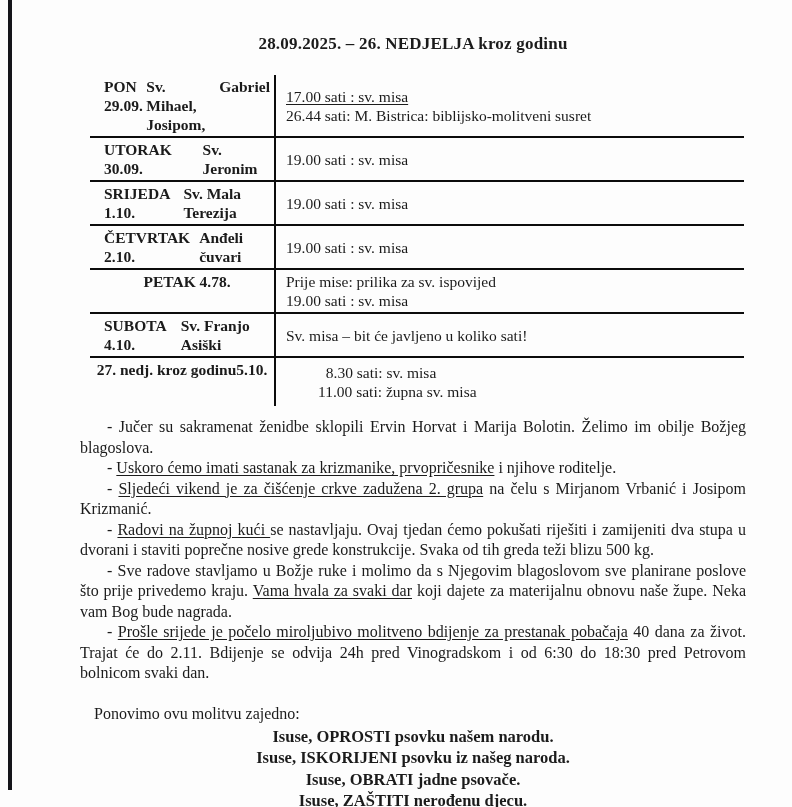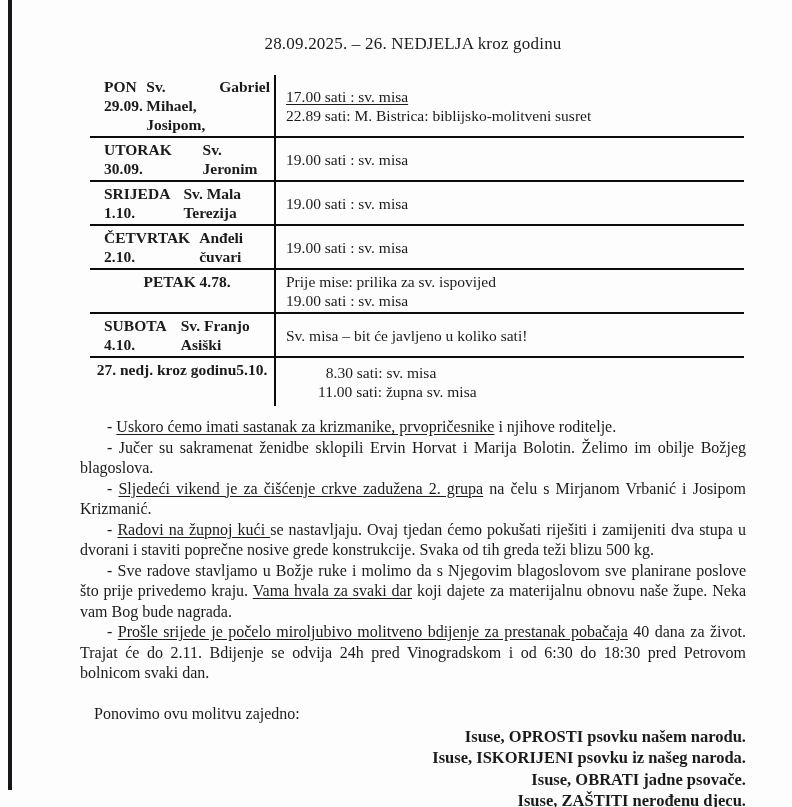--- a/index.html
+++ b/index.html
@@ -13,21 +13,21 @@
     margin:0 auto;
   }
   .scan-line{
     position:absolute;left:8px;top:0;width:4px;height:790px;
     background:#15151a;
   }
   .content{position:absolute;left:80px;top:0;width:666px;}
   .doc-title{
     margin-top:34px;
     text-align:center;
-    font-weight:normal;
+    font-weight:bold;
     font-size:17px;
     letter-spacing:.2px;
   }
   
   .sched{
     margin-left:10px;
     margin-top:21px;
     width:654px;
     font-size:15.5px;
     line-height:19px;
@@ -66,37 +66,37 @@
     text-indent:27px;
   }
   
   .prayer-intro{
     margin-top:21px;
     font-size:16px;
     text-indent:14px;
   }
   .prayer-lines{margin-top:3px;}
   .pline{
-    text-align:right;
+    text-align:center;
     font-weight:bold;
     font-size:16.5px;
     line-height:21.5px;
   }
 </style>
 </head>
 <body>
 
 <div class="page">
   <div class="scan-line"></div>
   <div class="content">
     <div class="doc-title">28.09.2025. – 26. NEDJELJA kroz godinu</div>
     <div class="sched">
         <div class="trow">
           <div class="dcell"><div>PON&nbsp; 29.09.</div><div>Sv. Mihael, Josipom,</div><div>Gabriel</div></div>
-          <div class="tcell"><div class="tline"><span class="b u">17.00 sati : sv. misa</span></div><div class="tline"><span>22.89 sati: M. Bistrica: biblijsko-molitveni susret</span></div></div>
+          <div class="tcell"><div class="tline"><span class="b u">17.00 sati : sv. misa</span></div><div class="tline"><span>26.44 sati: M. Bistrica: biblijsko-molitveni susret</span></div></div>
         </div>
         <div class="trow">
           <div class="dcell"><div>UTORAK&nbsp; 30.09.</div><div>Sv. Jeronim</div></div>
           <div class="tcell"><div class="tline"><span class="b ">19.00 sati : sv. misa</span></div></div>
         </div>
         <div class="trow">
           <div class="dcell"><div>SRIJEDA&nbsp; 1.10.</div><div>Sv. Mala Terezija</div></div>
           <div class="tcell"><div class="tline"><span class="b ">19.00 sati : sv. misa</span></div></div>
         </div>
         <div class="trow">
@@ -110,22 +110,22 @@
         <div class="trow">
           <div class="dcell"><div>SUBOTA 4.10.</div><div>Sv. Franjo Asiški</div></div>
           <div class="tcell"><div class="tline"><span>Sv. misa – bit će javljeno u koliko sati!</span></div></div>
         </div>
         <div class="trow last">
           <div class="dcell c"><div>27. nedj. kroz godinu</div><div>5.10.</div></div>
           <div class="tcell"><div class="tline"><span class="b ">&nbsp;&nbsp;8.30 sati: sv. misa</span></div><div class="tline"><span class="b ">11.00 sati: župna sv. misa</span></div></div>
         </div>
       </div>
     <div class="announcements">
+        <p class="ann"><span>- Jučer su </span><span class="b ">sakramenat ženidbe</span><span> sklopili Ervin Horvat i Marija Bolotin. Želimo im obilje Božjeg blagoslova.</span></p>
         <p class="ann"><span>- </span><span class="u">Uskoro ćemo imati sastanak za krizmanike, prvopričesnike</span><span> i njihove roditelje.</span></p>
-        <p class="ann"><span>- Jučer su </span><span class="b ">sakramenat ženidbe</span><span> sklopili Ervin Horvat i Marija Bolotin. Želimo im obilje Božjeg blagoslova.</span></p>
         <p class="ann"><span>- </span><span class="u">Sljedeći vikend </span><span class="b u">je za čišćenje crkve zadužena 2. grupa</span><span> na čelu s Mirjanom Vrbanić i Josipom Krizmanić.</span></p>
         <p class="ann"><span class="b ">- </span><span class="b u">Radovi na župnoj kući </span><span>se nastavljaju. Ovaj tjedan ćemo pokušati riješiti i zamijeniti dva stupa u dvorani i staviti poprečne nosive grede konstrukcije. Svaka od tih greda teži blizu 500 kg.</span></p>
         <p class="ann"><span>- </span><span class="b ">Sve radove stavljamo u Božje ruke i molimo da s Njegovim blagoslovom</span><span> sve planirane poslove što prije privedemo kraju. </span><span class="u">Vama hvala za svaki dar</span><span> koji dajete za materijalnu obnovu naše župe. Neka vam Bog bude nagrada.</span></p>
         <p class="ann"><span>- </span><span class="u">Prošle srijede je počelo miroljubivo molitveno bdijenje za prestanak pobačaja</span><span> </span><span class="b ">40 dana za život.</span><span> Trajat će do 2.11. Bdijenje se odvija 24h pred Vinogradskom i od 6:30 do 18:30 pred Petrovom bolnicom svaki dan.</span></p>
       </div>
     <div class="prayer-intro">Ponovimo ovu molitvu zajedno:</div>
     <div class="prayer-lines">
         <div class="pline">Isuse, OPROSTI psovku našem narodu.</div>
         <div class="pline">Isuse, ISKORIJENI psovku iz našeg naroda.</div>
         <div class="pline">Isuse, OBRATI jadne psovače.</div>

